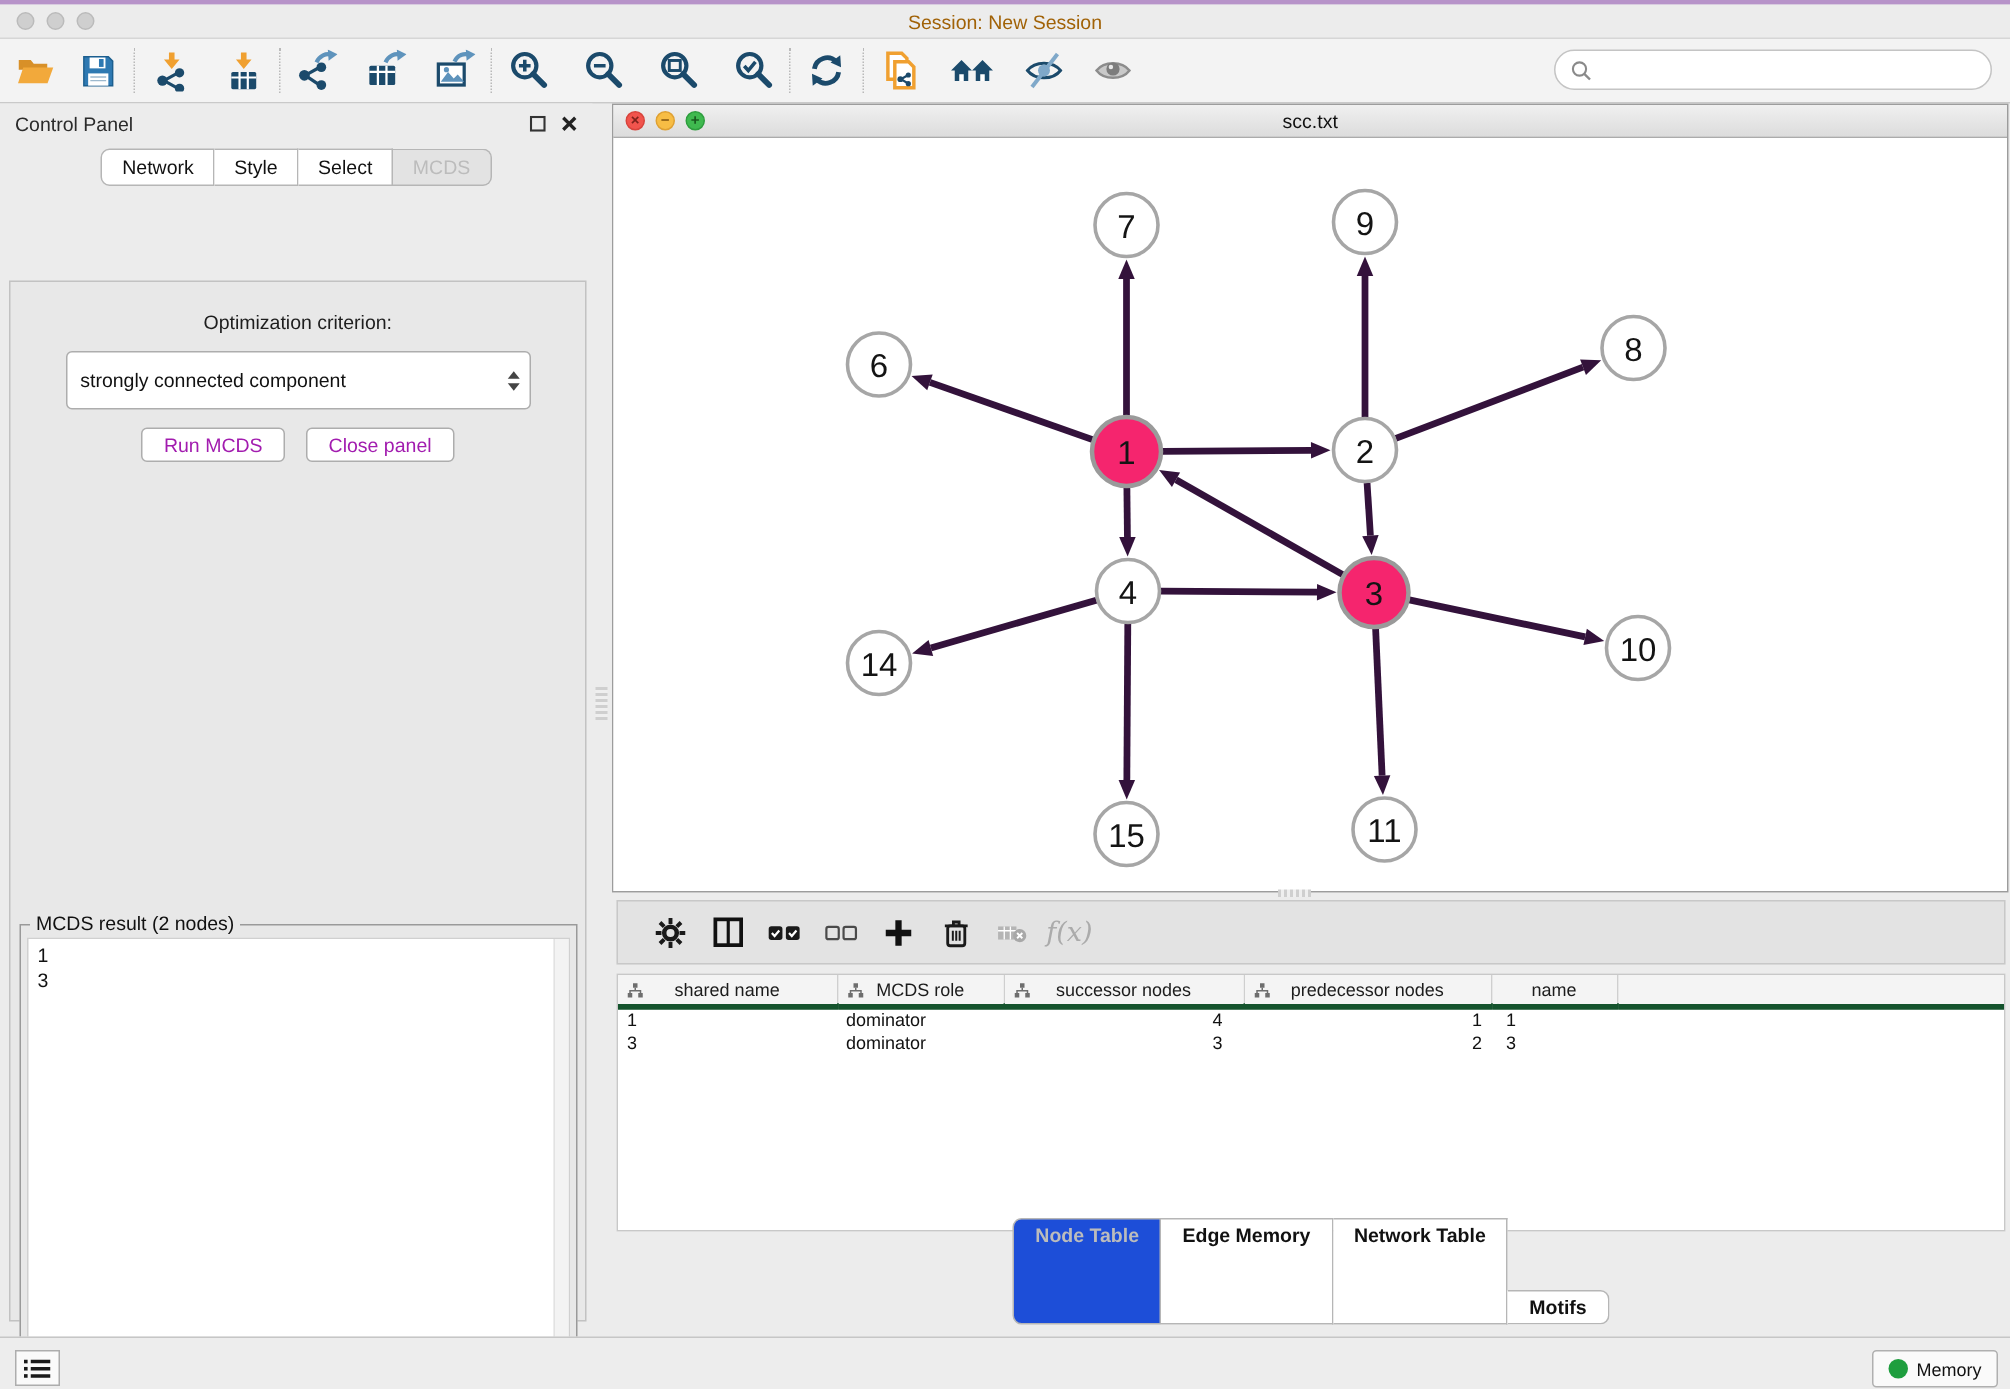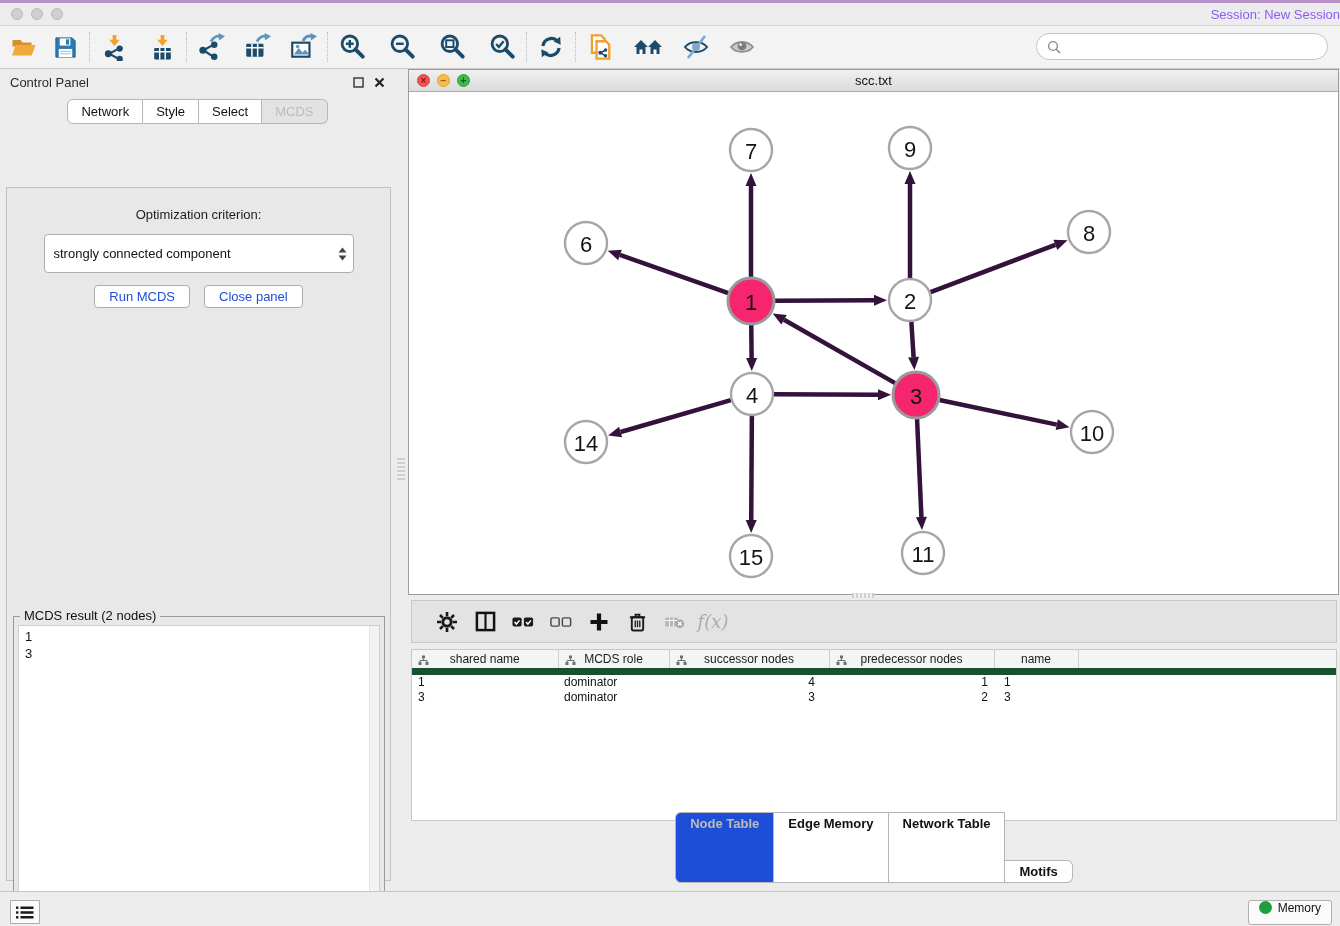--- a/index.html
+++ b/index.html
@@ -3,21 +3,21 @@
 <meta charset="utf-8">
 <style>
   * { margin:0; padding:0; box-sizing:border-box; }
   html,body { width:1340px; height:926px; font-family:"Liberation Sans", sans-serif; }
   #app { position:relative; width:1340px; height:926px; background:#ECECEC; overflow:hidden;
          border-top:3px solid #B793C9; }
 
   
   .titlebar { position:absolute; left:0; top:0; width:100%; height:23px; background:#ECECEC;
               border-bottom:1px solid #D6D6D6; }
-  .titlebar .title { text-align:right; line-height:23px; font-size:13px; color:#8b5cf6; }
+  .titlebar .title { text-align:center; line-height:23px; font-size:13px; color:#a16207; }
   .tl-group { position:absolute; left:11px; top:5px; display:flex; gap:8px; }
   .tl { width:12px; height:12px; border-radius:50%; background:#CFCFCF; border:1px solid #BBB; }
 
   
   .toolbar { position:absolute; left:0; top:23px; width:100%; height:43px; background:#F3F3F3;
              border-bottom:1px solid #C9C9C9; display:flex; align-items:center; }
   .tb-btn { width:34px; height:34px; display:flex; align-items:center; justify-content:center; }
   .tb-sep { width:1px; height:30px; border-left:1px dotted #B9B9B9; margin:0 7px; }
   .tb-btn svg { display:block; }
   .searchbox { position:absolute; right:12px; top:7px; width:292px; height:27px; background:#FFF;
@@ -36,21 +36,21 @@
   .tab:last-child { border-radius:0 6px 6px 0; }
   .tab.active { background:#E3E3E3; color:#BCBCBC; }
   .cp-content { position:absolute; left:6px; right:4px; top:118px; bottom:10px; background:#E8E8E8;
                 border:1px solid #C2C2C2; }
   .opt-label { text-align:center; margin-top:19px; font-size:13px; color:#1E1E1E; }
   .dropdown { width:310px; height:39px; margin:12px auto 0; background:#FFF; border:1px solid #ADADAD;
               border-radius:4px; display:flex; align-items:center; padding:0 6px 0 9px; font-size:13px; color:#111; }
   .dropdown .dd-val { flex:1; }
   .btn-row { display:flex; justify-content:center; gap:14px; margin-top:12px; }
   .pbtn { height:23px; padding:0 14px; background:#FFF; border:1px solid #ADADAD; border-radius:4px;
-          font-size:13px; color:#1d4ed8; display:flex; align-items:center; }
+          font-size:13px; color:#a21caf; display:flex; align-items:center; }
   .result-group { position:absolute; left:6px; width:372px; top:428px; height:378px;
                   border:1px solid #9A9A9A; background:#E8E8E8; }
   .result-legend { position:absolute; top:-9px; left:6px; background:#E8E8E8; padding:0 4px; font-size:13px; color:#111; }
   .result-area { position:absolute; left:4px; right:4px; top:8px; bottom:4px; background:#FFF;
                  border:1px solid #D0D0D0; font-size:13px; color:#111; padding:2px 0 0 6px; line-height:17px; }
   .result-scroll { position:absolute; right:0; top:0; bottom:0; width:10px; background:#F3F3F3; border-left:1px solid #E2E2E2; }
 
   
   .v-grip { position:absolute; left:397px; top:455px; width:8px; height:22px;
             background:repeating-linear-gradient(#CFCFCF 0 2px, #EFEFEF 2px 4px); }
@@ -74,40 +74,40 @@
 
   
   .table-panel { position:absolute; left:408px; top:595px; width:932px; height:293px; background:#ECECEC; }
   .tp-header { height:26px; display:flex; align-items:center; padding:0 10px; }
   .tp-header .tp-title { font-size:13px; color:#2B2B2B; flex:1; }
   .tp-toolbar { margin:2px 3px 0 3px; height:43px; background:#E3E3E3; border:1px solid #C8C8C8;
                 display:flex; align-items:center; padding-left:16px; gap:0; }
   .tpi { width:38px; display:flex; justify-content:center; align-items:center; }
   .tp-table { margin:6px 3px 0 3px; background:#FFF; border:1px solid #C8C8C8; height:172px; overflow:hidden; }
   table.datatable { border-collapse:collapse; font-size:12px; width:100%; }
-  table.datatable th { background:#F4F4F4; border-right:1px solid #CFCFCF; border-bottom:7px solid #14532d;
+  table.datatable th { background:#F4F4F4; border-right:1px solid #CFCFCF; border-bottom:4px solid #14532d;
                        font-weight:normal; color:#1C1C1C; height:21px; padding:0; position:relative; }
   table.datatable th .th-inner { display:flex; align-items:center; justify-content:center; gap:6px; }
   table.datatable th .sort-ic { position:absolute; left:6px; top:5px; }
   table.datatable td { height:16px; padding:0 6px; color:#111; border:none; }
   td.num { text-align:right; }
   .tp-tabs { position:absolute; bottom:8px; left:0; width:100%; display:flex; justify-content:center; }
   .tp-tab { font-size:13px; font-weight:bold; padding:3px 14px; background:#FFF; border:1px solid #B6B6B6;
             border-left:none; color:#111; }
   .tp-tab:first-child { border-left:1px solid #B6B6B6; border-radius:6px 0 0 6px; }
   .tp-tab:last-child { border-radius:0 6px 6px 0;margin-top:48px; }
   .tp-tab.active { background:#1d4ed8; color:#BCBCBC; }
 
   
   .statusbar { position:absolute; left:0; top:888px; width:100%; height:38px; background:#EDEDED;
                border-top:1px solid #C6C6C6; }
   .sb-listbtn { position:absolute; left:10px; top:8px; width:30px; height:24px; background:#FAFAFA;
                 border:1px solid #ADADAD; display:flex; align-items:center; justify-content:center; }
   .sb-memory { position:absolute; right:8px; top:8px; height:25px; background:#FAFAFA; border:1px solid #B0B0B0;
-               border-radius:3px; display:flex; gap:6px; padding:0 10px; font-size:12px; color:#111; }
+               border-radius:3px; display:flex; align-items:center; gap:6px; padding:0 10px; font-size:12px; color:#111; }
   .mem-dot { width:13px; height:13px; border-radius:50%; background:#1E9E3E; }
 </style>
 </head>
 <body>
 
 <div id="app">
 
   <div class="titlebar">
     <div class="tl-group">
       <span class="tl"></span>

